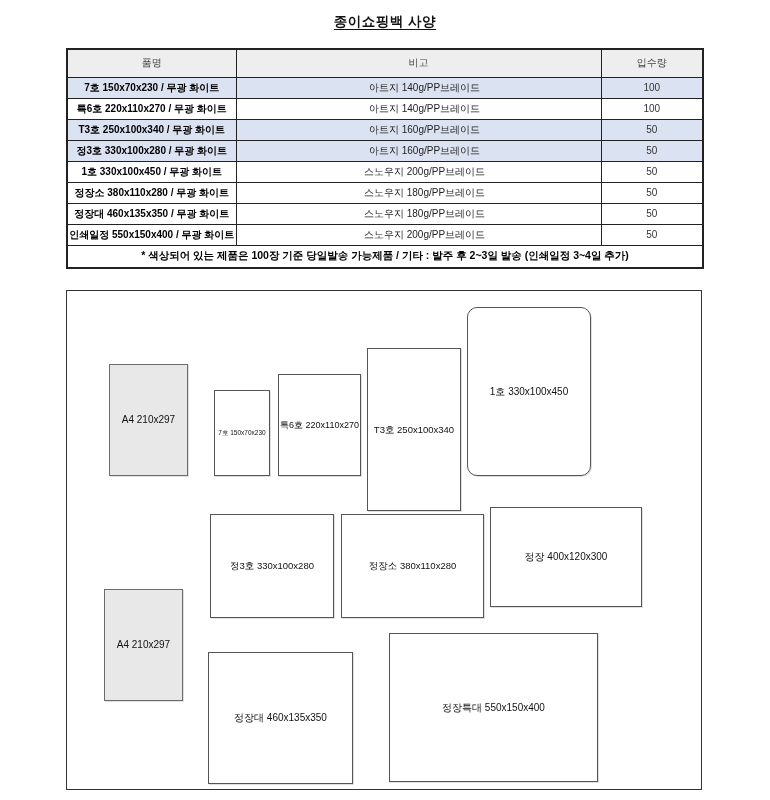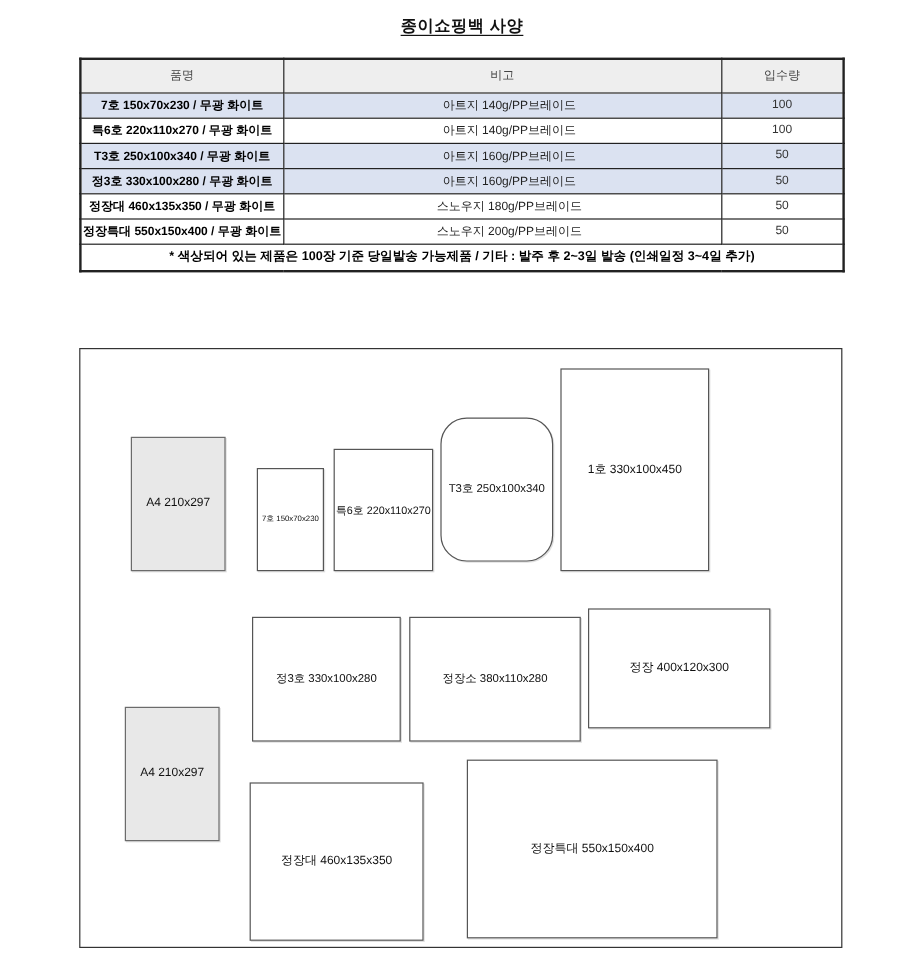--- a/index.html
+++ b/index.html
@@ -89,31 +89,41 @@
     <td class="c-note">아트지 160g/PP브레이드</td>
     <td class="c-qty">50</td>
   </tr>
 
   <tr class="hl">
     <td class="c-name">정3호 330x100x280 / 무광 화이트</td>
     <td class="c-note">아트지 160g/PP브레이드</td>
     <td class="c-qty">50</td>
   </tr>
 
+  <tr>
+    <td class="c-name">1호 330x100x450 / 무광 화이트</td>
+    <td class="c-note">스노우지 200g/PP브레이드</td>
+    <td class="c-qty">50</td>
+  </tr>
 
+  <tr>
+    <td class="c-name">정장소 380x110x280 / 무광 화이트</td>
+    <td class="c-note">스노우지 180g/PP브레이드</td>
+    <td class="c-qty">50</td>
+  </tr>
 
 
   <tr>
     <td class="c-name">정장대 460x135x350 / 무광 화이트</td>
     <td class="c-note">스노우지 180g/PP브레이드</td>
     <td class="c-qty">50</td>
   </tr>
 
   <tr>
-    <td class="c-name">정장특대 550x150x400 / 무광 화이트</td>
+    <td class="c-name">인쇄일정 550x150x400 / 무광 화이트</td>
     <td class="c-note">스노우지 200g/PP브레이드</td>
     <td class="c-qty">50</td>
   </tr>
 </tbody>
   <tfoot>
     <tr>
       <td class="footnote" colspan="3">* 색상되어 있는 제품은 100장 기준 당일발송 가능제품 / 기타 : 발주 후 2~3일 발송 (인쇄일정 3~4일 추가)</td>
     </tr>
   </tfoot>
 </table>
@@ -124,25 +134,25 @@
   </div>
 
   <div class="bag-box" style="left: 147px; top: 99px; width: 56px; height: 86px;">
     <span class="bag-label" style="font-size: 6.5px;">7호 150x70x230</span>
   </div>
 
   <div class="bag-box" style="left: 211px; top: 83px; width: 83px; height: 102px;">
     <span class="bag-label" style="font-size: 9px;">특6호 220x110x270</span>
   </div>
 
-  <div class="bag-box" style="left: 300px; top: 57px; width: 94px; height: 120px; border-radius: 22px;">
+  <div class="bag-box" style="left: 300px; top: 57px; width: 94px; height: 163px;">
     <span class="bag-label" style="font-size: 9.5px;">T3호 250x100x340</span>
   </div>
 
-  <div class="bag-box" style="left: 400px; top: 16px; width: 124px; height: 169px;">
+  <div class="bag-box" style="left: 400px; top: 16px; width: 124px; height: 169px; border-radius: 10px;">
     <span class="bag-label" style="font-size: 10px;">1호 330x100x450</span>
   </div>
 
   <div class="bag-box" style="left: 143px; top: 223px; width: 124px; height: 104px;">
     <span class="bag-label" style="font-size: 9.5px;">정3호 330x100x280</span>
   </div>
 
   <div class="bag-box" style="left: 274px; top: 223px; width: 143px; height: 104px;">
     <span class="bag-label" style="font-size: 9.5px; text-align: right;">정장소 380x110x280</span>
   </div>

